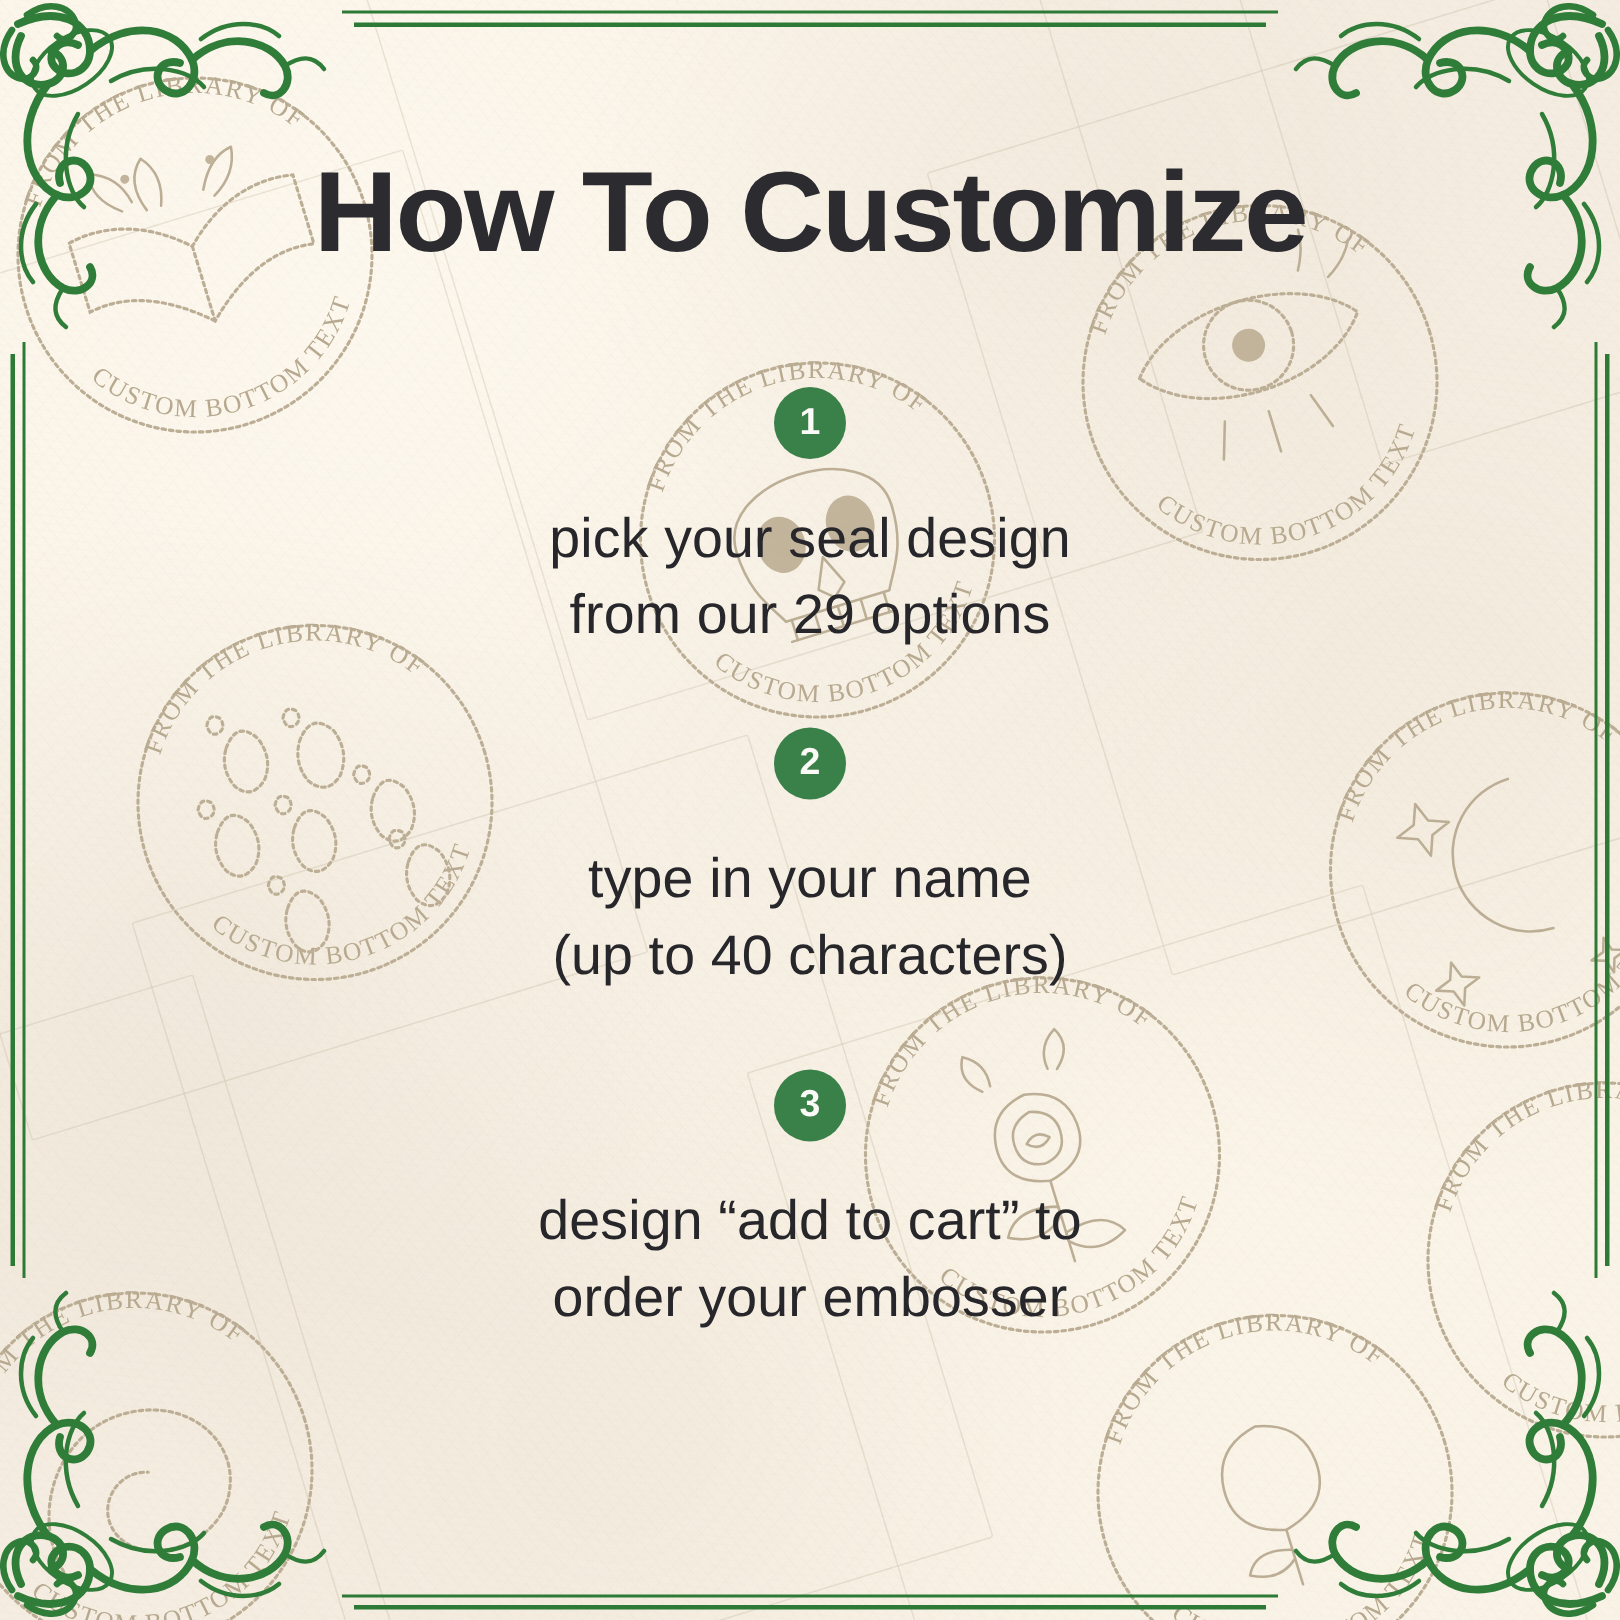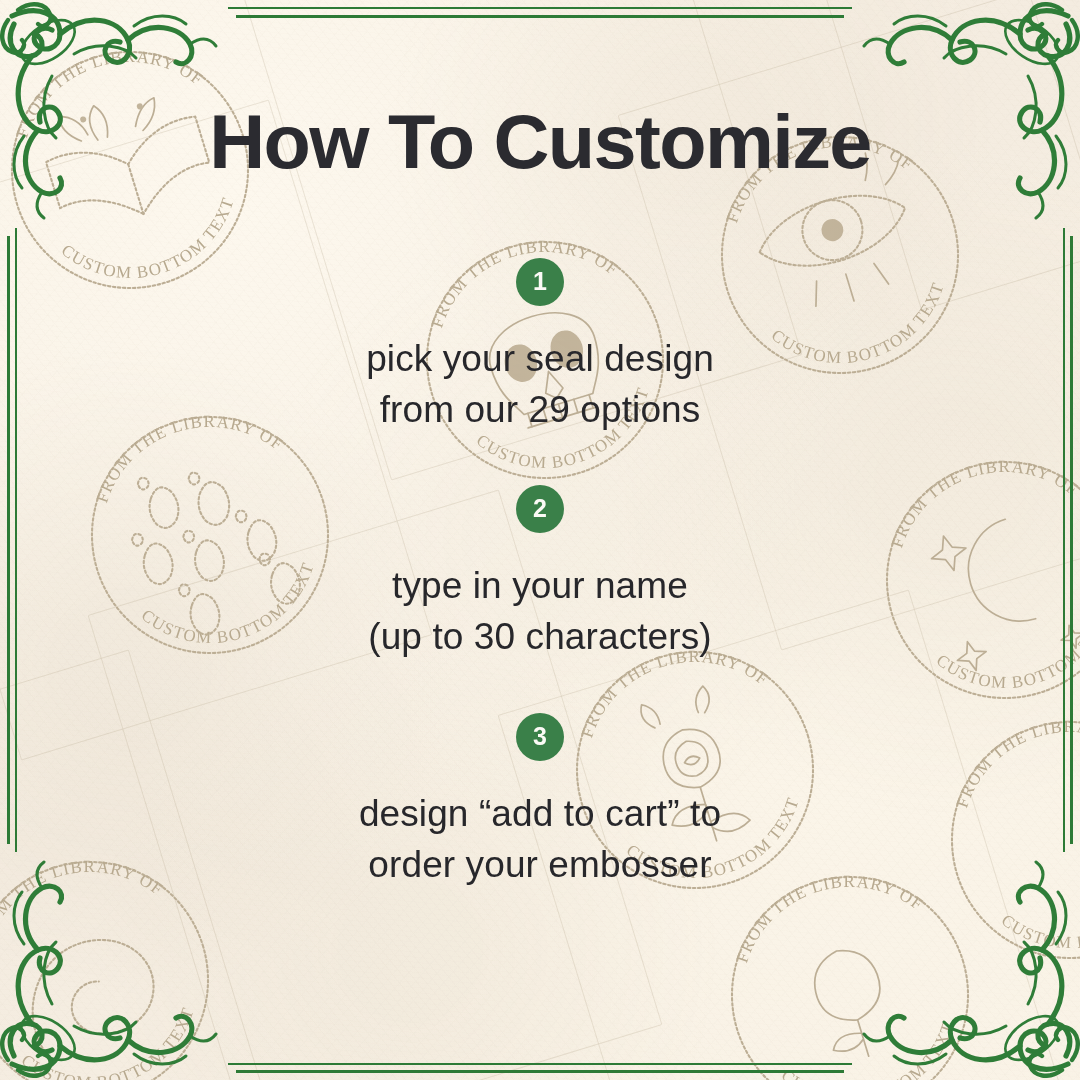--- a/index.html
+++ b/index.html
@@ -456,21 +456,21 @@
 
       <div class="step step-1">
         <div class="badge">1</div>
         <div class="step-text">pick your seal design
 from our 29 options</div>
       </div>
 
       <div class="step step-2">
         <div class="badge">2</div>
         <div class="step-text">type in your name
-(up to 30 characters)</div>
+(up to 40 characters)</div>
       </div>
 
       <div class="step step-3">
         <div class="badge">3</div>
         <div class="step-text">design “add to cart” to
 order your embosser</div>
       </div>
 
     </div>
   </div>

